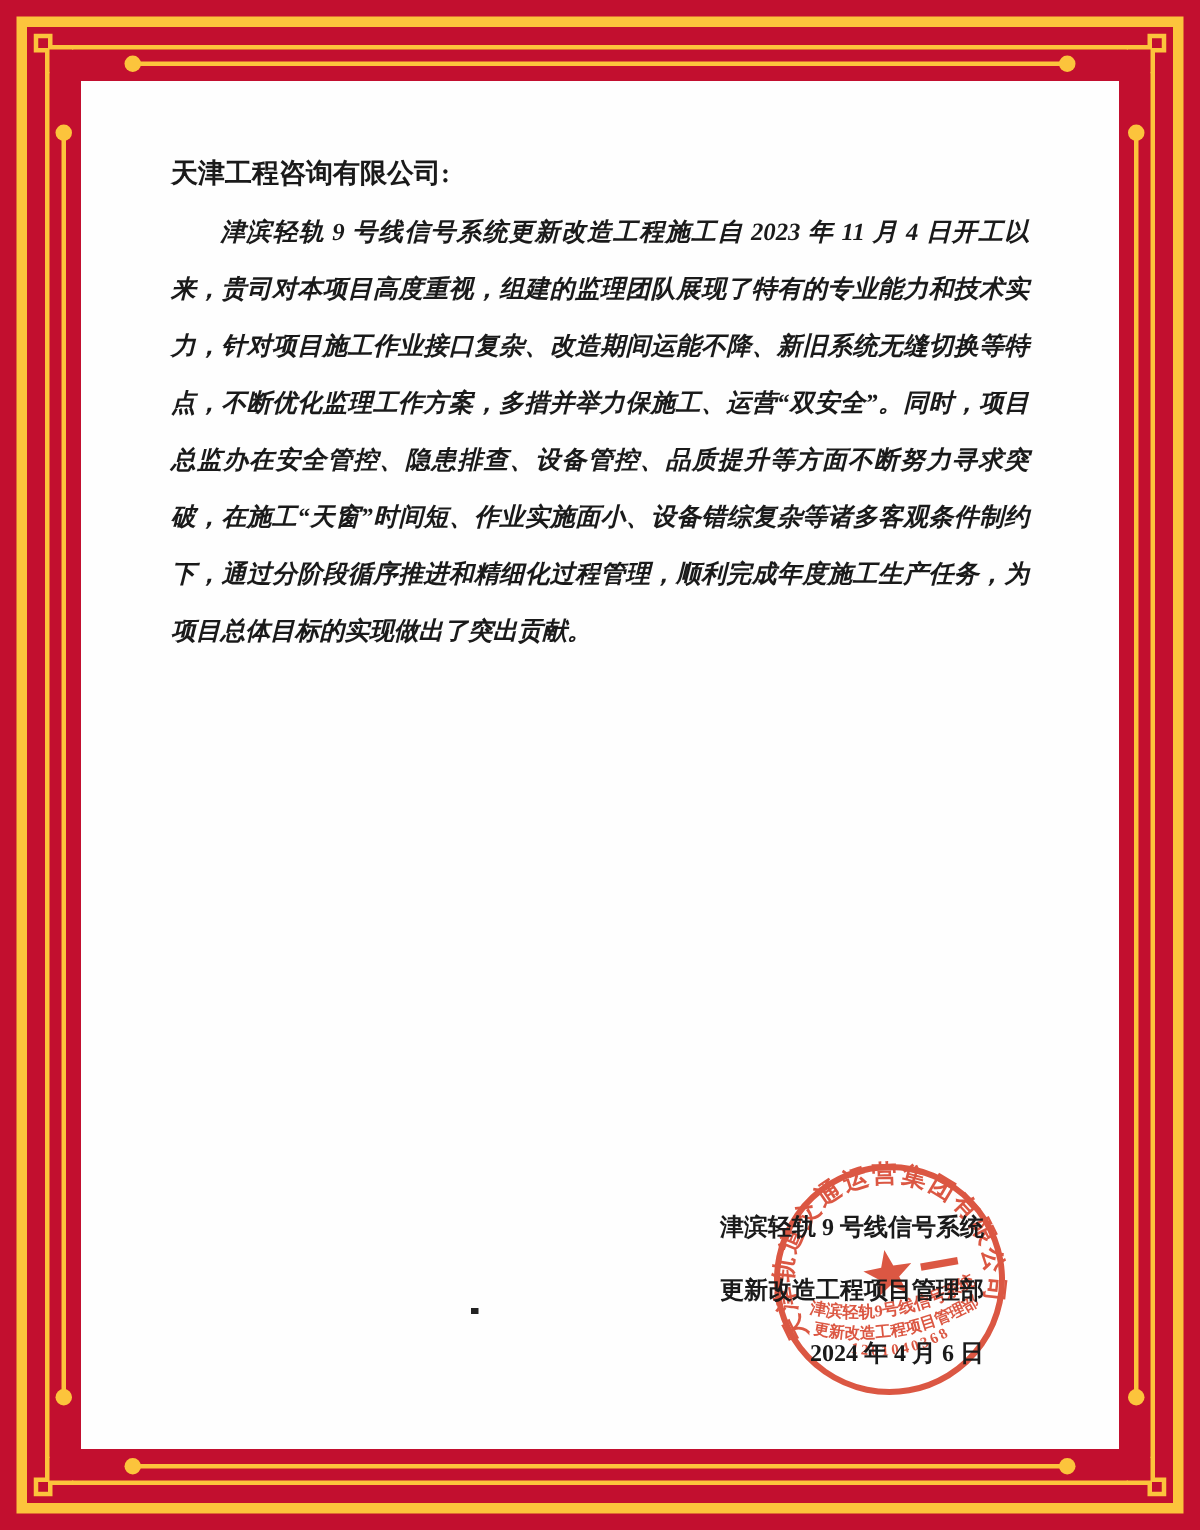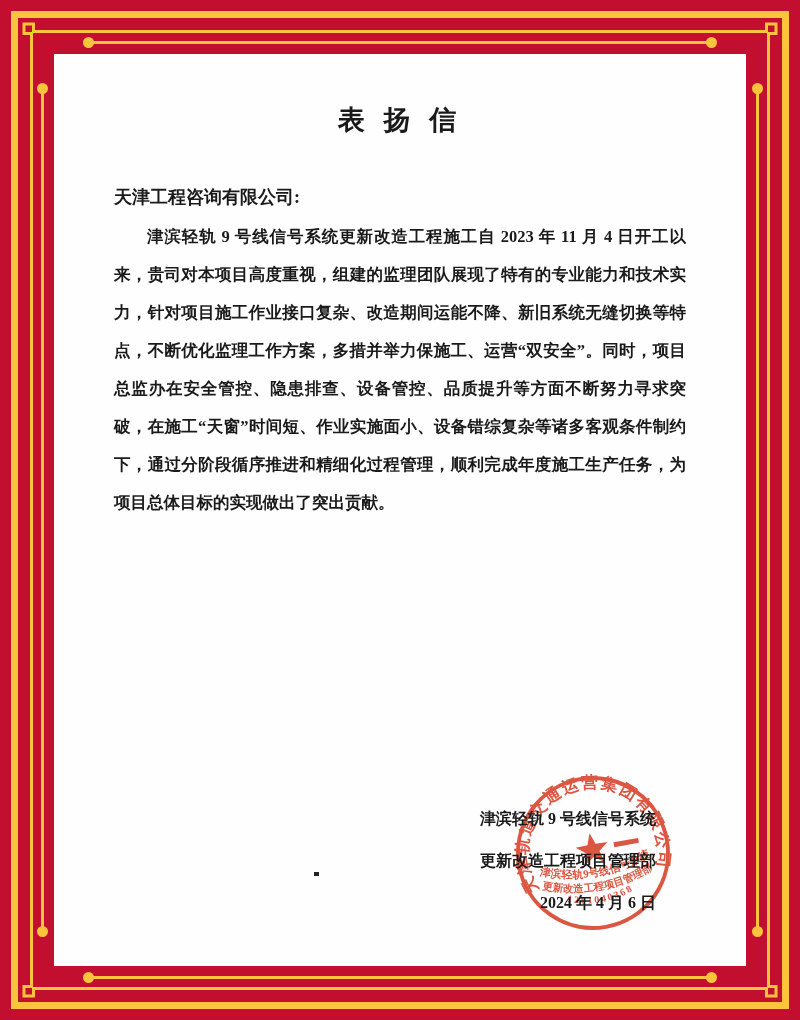--- a/index.html
+++ b/index.html
@@ -24,21 +24,21 @@
   .fret{position:absolute;width:30px;height:30px;}
   .fret.tl{left:19px;top:19px;}
   .fret.tr{right:19px;top:19px;transform:scaleX(-1);}
   .fret.bl{left:19px;bottom:19px;transform:scaleY(-1);}
   .fret.br{right:19px;bottom:19px;transform:rotate(180deg);}
   
   .paper{position:absolute;inset:54px;background:#fefefe;}
   .title{margin:50px 0 0;text-align:center;font-size:27px;letter-spacing:6px;line-height:32px;}
   .letter-body{margin:48px 60px 0;}
   .salutation{margin:0;font-size:18px;line-height:26px;}
-  .para{margin:8px 0 0;font-size:16.5px;line-height:38px;text-align:justify;text-indent:2em;}
+  .para{margin:8px 0 0;font-size:16.5px;line-height:38px;text-align:justify;text-indent:2em;font-style:italic;}
   .signature{position:absolute;right:90px;top:744px;text-align:right;font-size:16px;line-height:42px;z-index:2;}
   .speck{position:absolute;left:260px;top:818px;width:5px;height:4px;background:#222;}
   
   .stamp{position:absolute;left:454px;top:714px;width:170px;height:170px;
          transform:rotate(-10deg);opacity:.9;mix-blend-mode:multiply;z-index:1;}
 </style>
 </head>
 <body>
 
 <div class="page">
@@ -70,21 +70,20 @@
   </svg>
   <svg class="fret bl" viewBox="0 0 30 30">
     <path d="M30 12.5 H14.5 V5 H5 V14.5 H12.5 V30" fill="none" stroke="#fcc43c" stroke-width="3"></path>
   </svg>
   <svg class="fret br" viewBox="0 0 30 30">
     <path d="M30 12.5 H14.5 V5 H5 V14.5 H12.5 V30" fill="none" stroke="#fcc43c" stroke-width="3"></path>
   </svg>
 
   <div class="paper">
 
-    <h1 class="title">表 扬 信</h1>
 
     <div class="letter-body">
       <p class="salutation">天津工程咨询有限公司:</p>
       <p class="para">津滨轻轨 9 号线信号系统更新改造工程施工自 2023 年 11 月 4 日开工以来，贵司对本项目高度重视，组建的监理团队展现了特有的专业能力和技术实力，针对项目施工作业接口复杂、改造期间运能不降、新旧系统无缝切换等特点，不断优化监理工作方案，多措并举力保施工、运营“双安全”。同时，项目总监办在安全管控、隐患排查、设备管控、品质提升等方面不断努力寻求突破，在施工“天窗”时间短、作业实施面小、设备错综复杂等诸多客观条件制约下，通过分阶段循序推进和精细化过程管理，顺利完成年度施工生产任务，为项目总体目标的实现做出了突出贡献。</p>
     </div>
 
     <div class="speck"></div>
 
     <svg class="stamp" viewBox="0 0 170 170">
       <circle cx="85" cy="85" r="75" fill="none" stroke="#d9452e" stroke-width="4"></circle>

